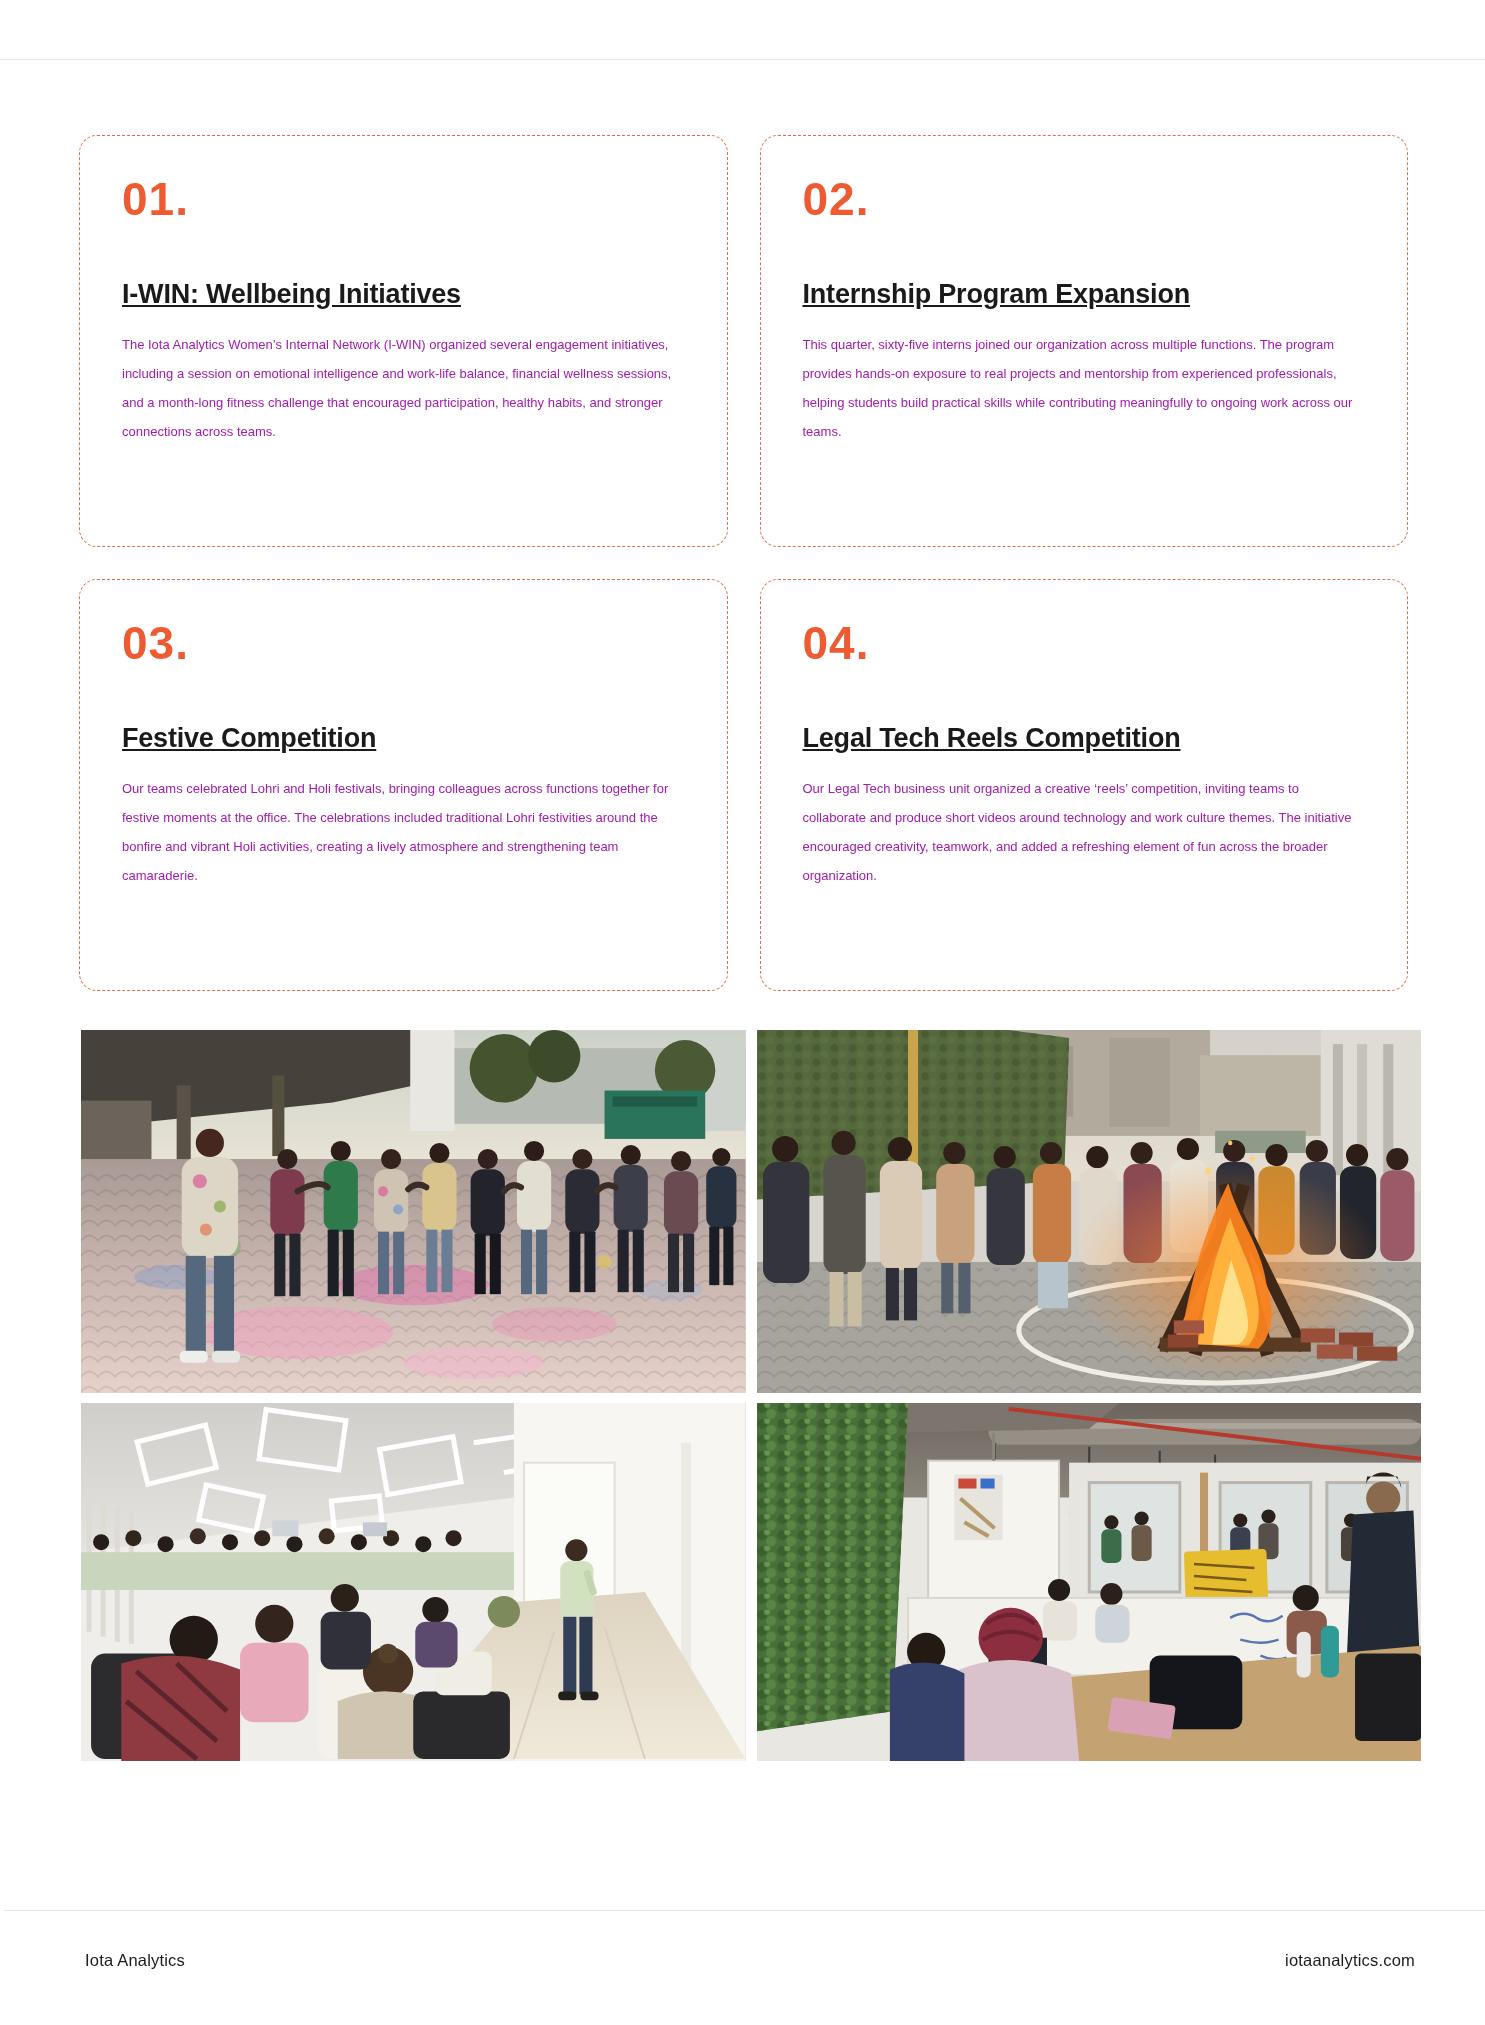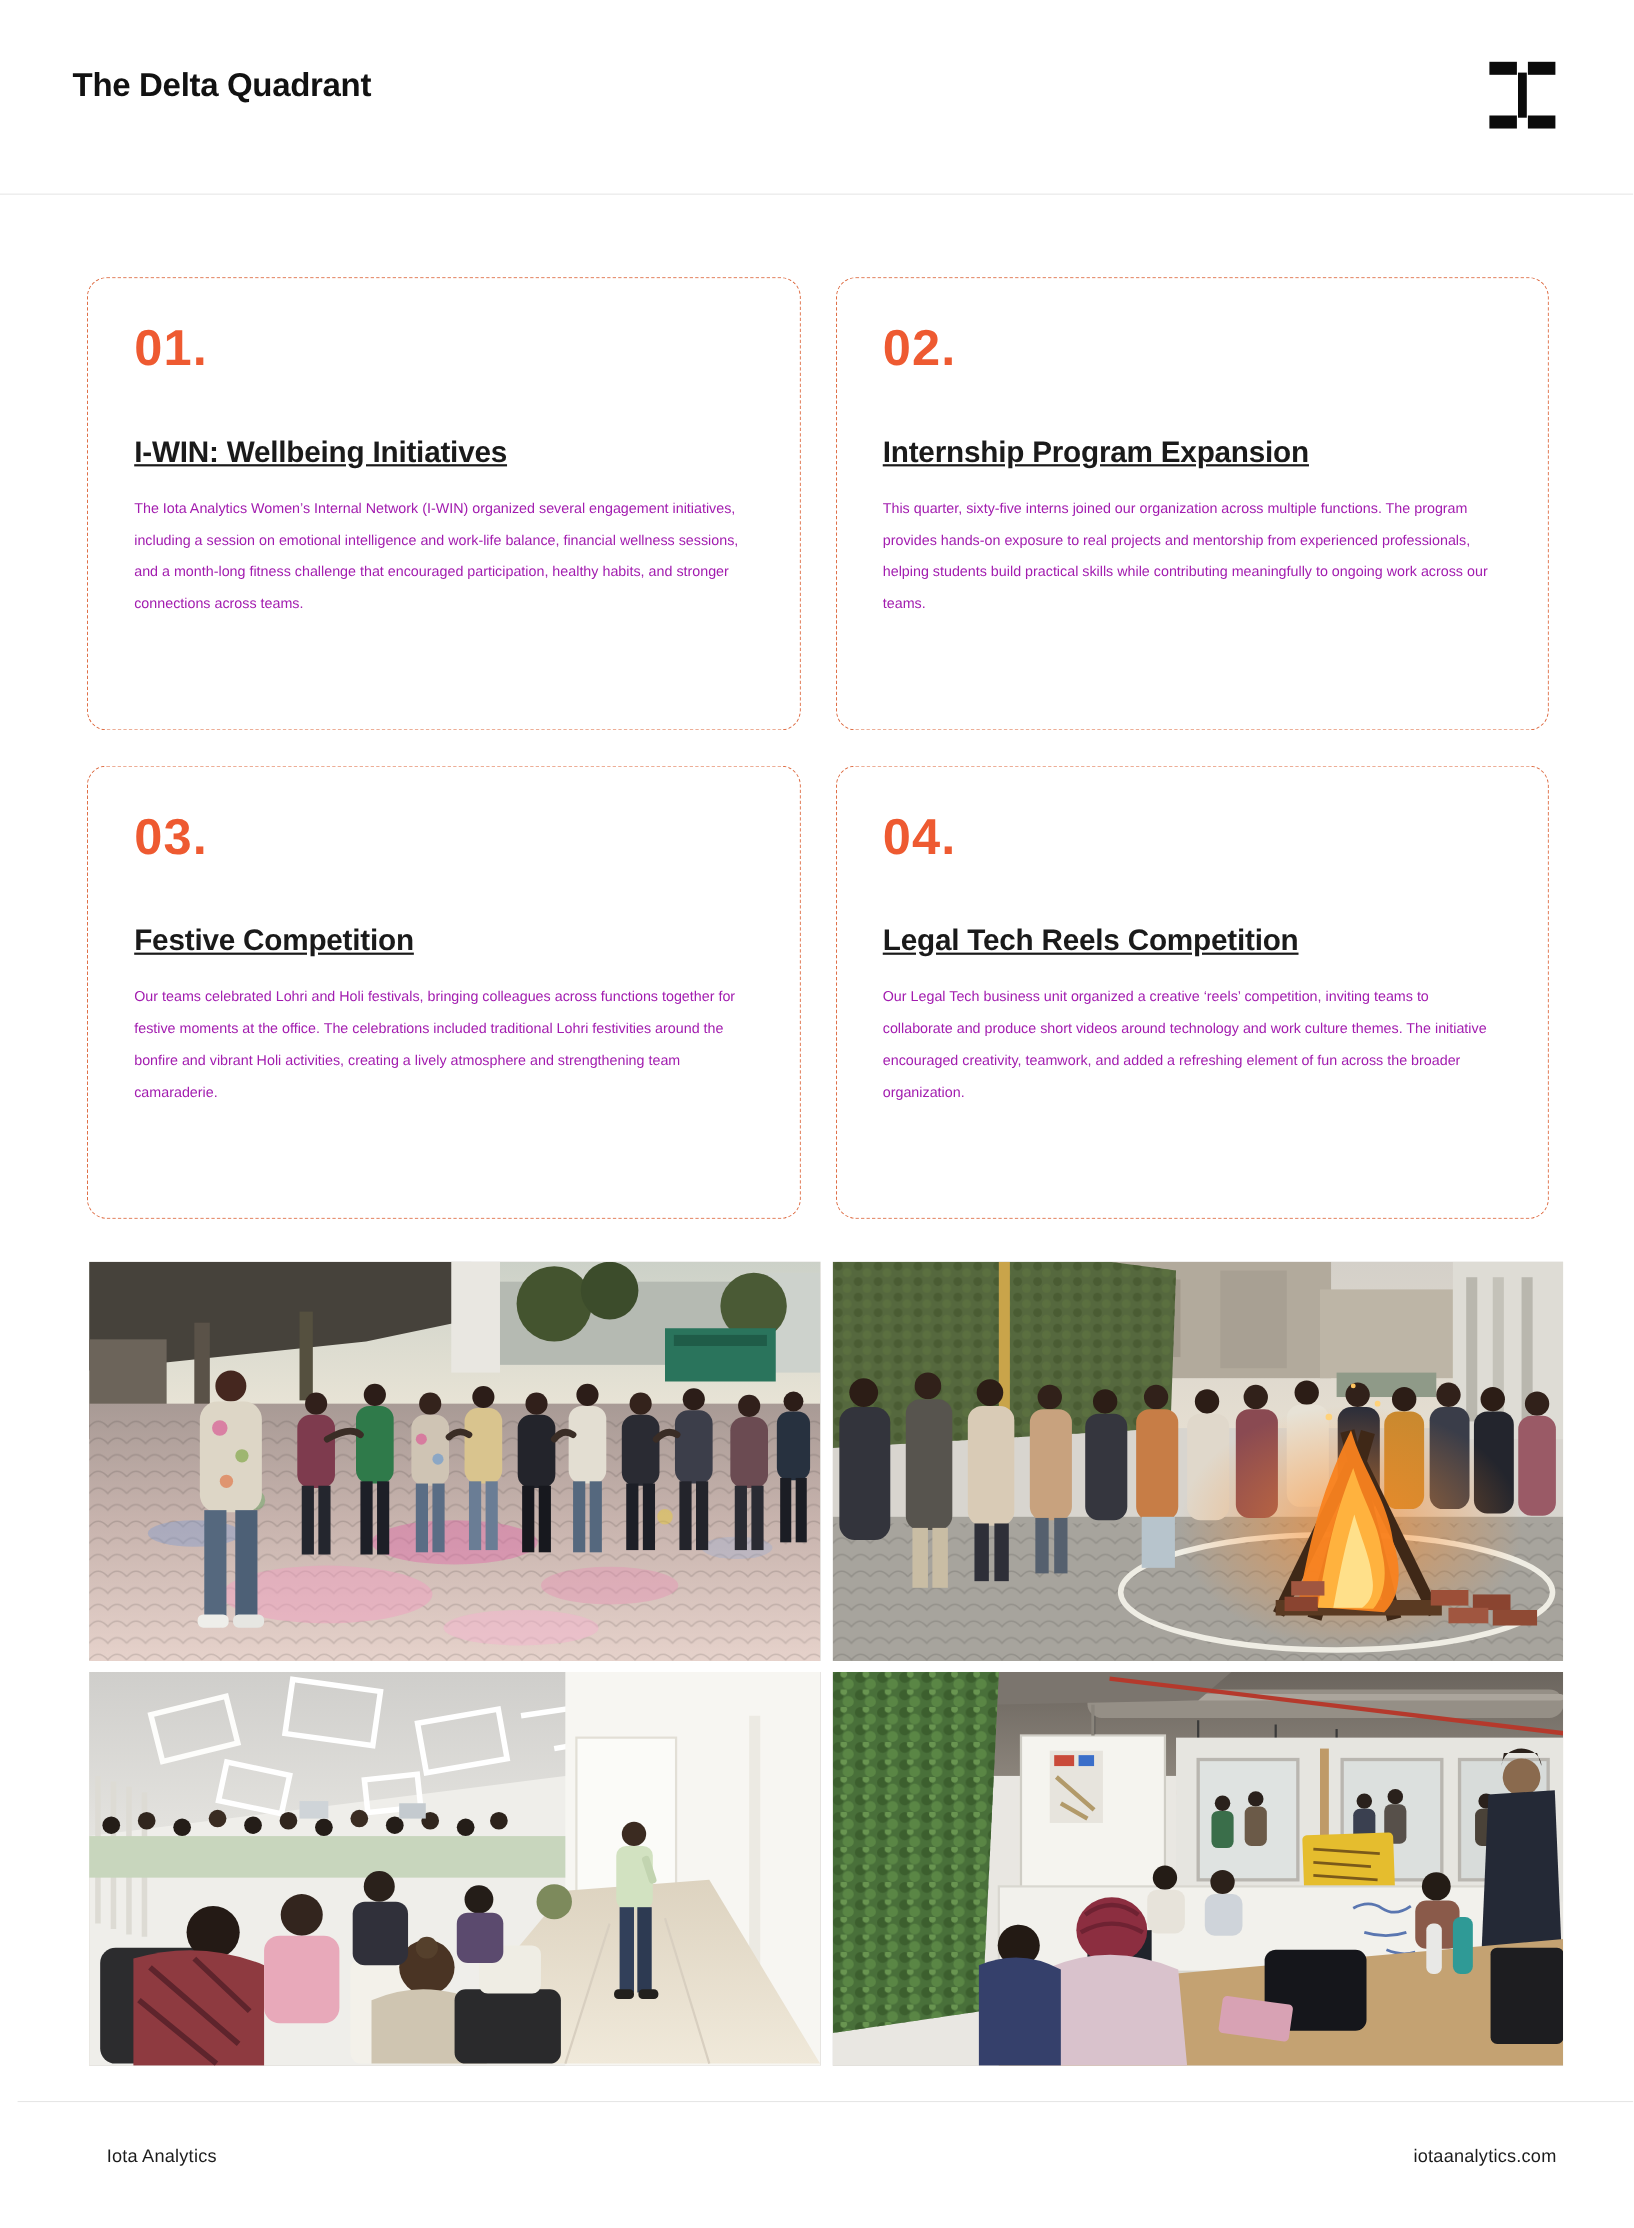--- a/index.html
+++ b/index.html
@@ -25,39 +25,29 @@
   }
   .card-number{font-size:46px;font-weight:700;color:#ee5a31;line-height:50px;letter-spacing:1px;}
   .card-heading{margin-top:54px;font-size:27px;font-weight:700;color:#1a1a1a;letter-spacing:-.2px;line-height:33px;text-decoration:underline;}
   .card-body{margin-top:19px;font-size:13px;line-height:29px;color:#a21caf;max-width:572px;}
   
   .photos{margin:39px 64px 0 81px;display:grid;grid-template-columns:1fr 1fr;column-gap:11px;row-gap:10px;}
   .photo{margin:0;height:363px;overflow:hidden;background:#d8d5cf;}
   .photo.row2{height:358px;}
   .photo svg{width:100%;height:100%;display:block;}
   
-  .footer{position:absolute;left:16px;right:0;top:1910px;border-top:1px solid #e6e6e6;}
+  .footer{position:absolute;left:4px;right:0;top:1910px;border-top:1px solid #e6e6e6;}
   .footer-inner{display:flex;justify-content:space-between;padding:40px 70px 0 81px;font-size:16.5px;color:#1c1c1c;}
   .footer-inner span{letter-spacing:.2px;}
 </style>
 </head>
 <body>
 
 <div class="page">
 
-  <div class="header">
-    <h1 class="page-title">The Delta Quadrant</h1>
-    <svg class="brand-logo" viewBox="0 0 60 61" aria-hidden="true">
-      <rect x="0" y="0" width="25" height="12" fill="#0b0b0b"></rect>
-      <rect x="35" y="0" width="25" height="12" fill="#0b0b0b"></rect>
-      <rect x="26" y="10" width="8" height="41" fill="#0b0b0b"></rect>
-      <rect x="0" y="49" width="25" height="12" fill="#0b0b0b"></rect>
-      <rect x="35" y="49" width="25" height="12" fill="#0b0b0b"></rect>
-    </svg>
-  </div>
   <hr class="header-rule">
 
   <div class="cards">
     <div class="card">
       <div class="card-number">01.</div>
       <div class="card-heading">I-WIN: Wellbeing Initiatives</div>
       <div class="card-body">The Iota Analytics Women’s Internal Network (I-WIN) organized several engagement initiatives, including a session on emotional intelligence and work-life balance, financial wellness sessions, and a month-long fitness challenge that encouraged participation, healthy habits, and stronger connections across teams.</div>
     </div>
     <div class="card">
       <div class="card-number">02.</div>

